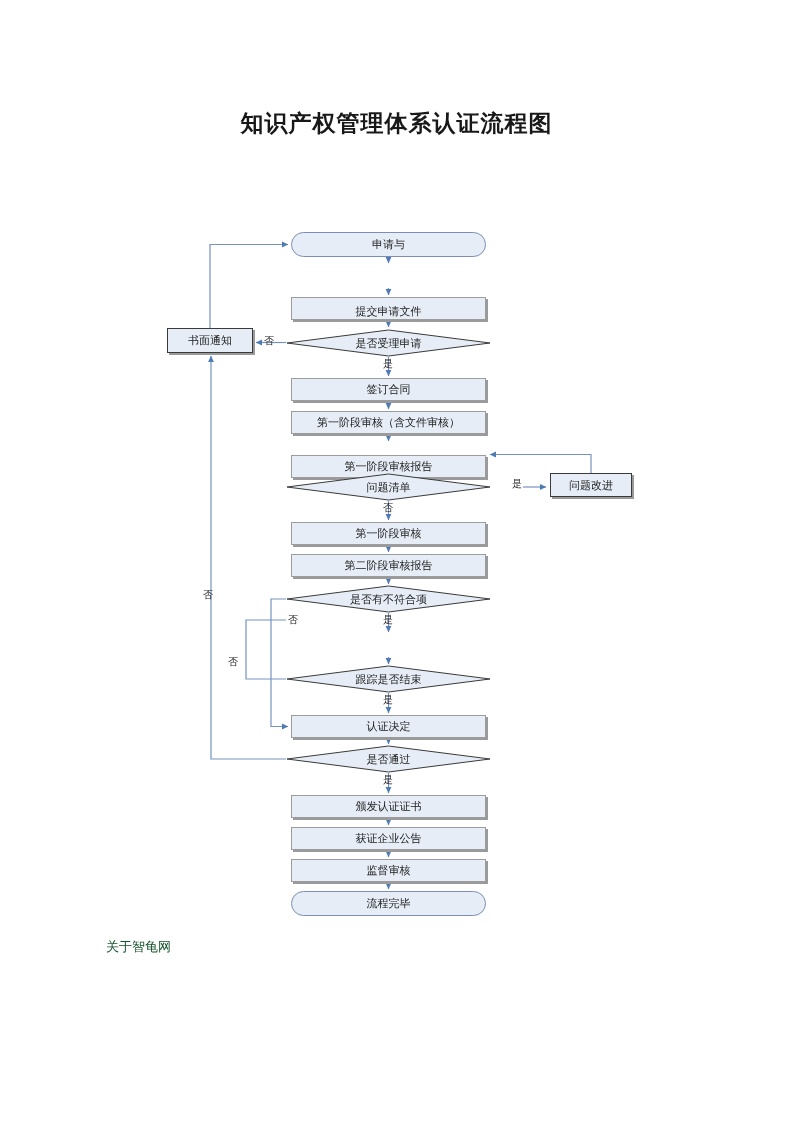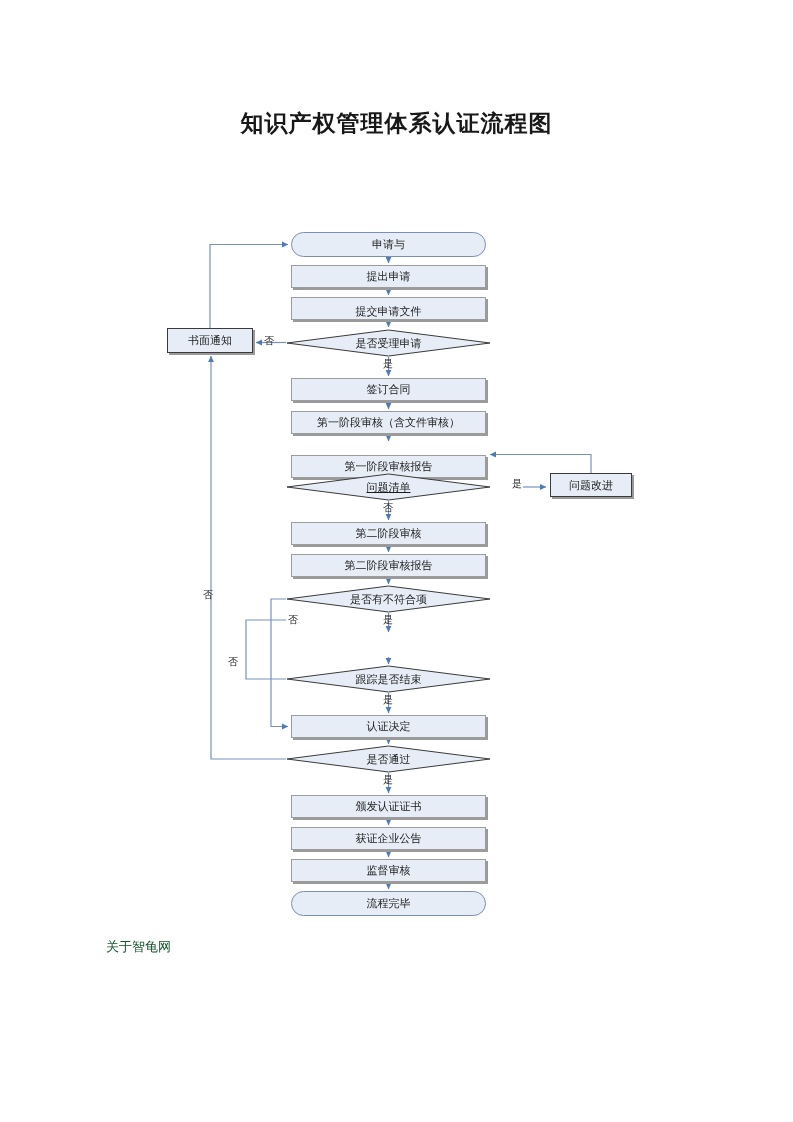--- a/index.html
+++ b/index.html
@@ -163,23 +163,20 @@
       <path d="M286,679 L246,679 L246,620 L286,620"></path>
 
       <path d="M286,759 L211,759 L211,356" marker-end="url(#arr)"></path>
     </g>
   </svg>
 
   <div class="node term" style="left:291px; top:232px; width:195px; height:25px;">
     <span>申请与</span>
   </div>
 
-  <div class="node proc" style="left:291px; top:265px; width:195px; height:23px;">
-    <span>提出申请</span>
-  </div>
 
   <div class="node proc" style="left:291px; top:297px; width:195px; height:23px;align-items:flex-end;">
     <span>提交申请文件</span>
   </div>
 
   <div class="decision" style="left:286px; top:329px; width:205px; height:28px;">
     <svg viewBox="0 0 205 28" preserveAspectRatio="none">
       <polygon points="1,14 102.5,1 204,14 102.5,27" fill="#e7edf7" stroke="#3a3a3a" stroke-width="1"></polygon>
     </svg>
     <span>是否受理申请</span>
@@ -194,33 +191,33 @@
   </div>
 
   <div class="node proc" style="left:291px; top:411px; width:195px; height:23px;">
     <span>第一阶段审核（含文件审核）</span>
   </div>
 
   <div class="node proc" style="left:291px; top:443px; width:195px; height:23px;margin-top:12px;">
     <span>第一阶段审核报告</span>
   </div>
 
-  <div class="decision" style="left:286px; top:473px; width:205px; height:28px;text-decoration:underline;">
+  <div class="decision" style="left:286px; top:473px; width:205px; height:28px;">
     <svg viewBox="0 0 205 28" preserveAspectRatio="none">
       <polygon points="1,14 102.5,1 204,14 102.5,27" fill="#e7edf7" stroke="#3a3a3a" stroke-width="1"></polygon>
     </svg>
     <span>问题清单</span>
   </div>
 
   <div class="node plain" style="left:550px; top:473px; width:82px; height:24px;">
     <span>问题改进</span>
   </div>
 
   <div class="node proc" style="left:291px; top:522px; width:195px; height:23px;">
-    <span>第二阶段审核</span>
+    <span>第一阶段审核</span>
   </div>
 
   <div class="node proc" style="left:291px; top:554px; width:195px; height:23px;">
     <span>第二阶段审核报告</span>
   </div>
 
   <div class="decision" style="left:286px; top:585px; width:205px; height:28px;">
     <svg viewBox="0 0 205 28" preserveAspectRatio="none">
       <polygon points="1,14 102.5,1 204,14 102.5,27" fill="#e7edf7" stroke="#3a3a3a" stroke-width="1"></polygon>
     </svg>

